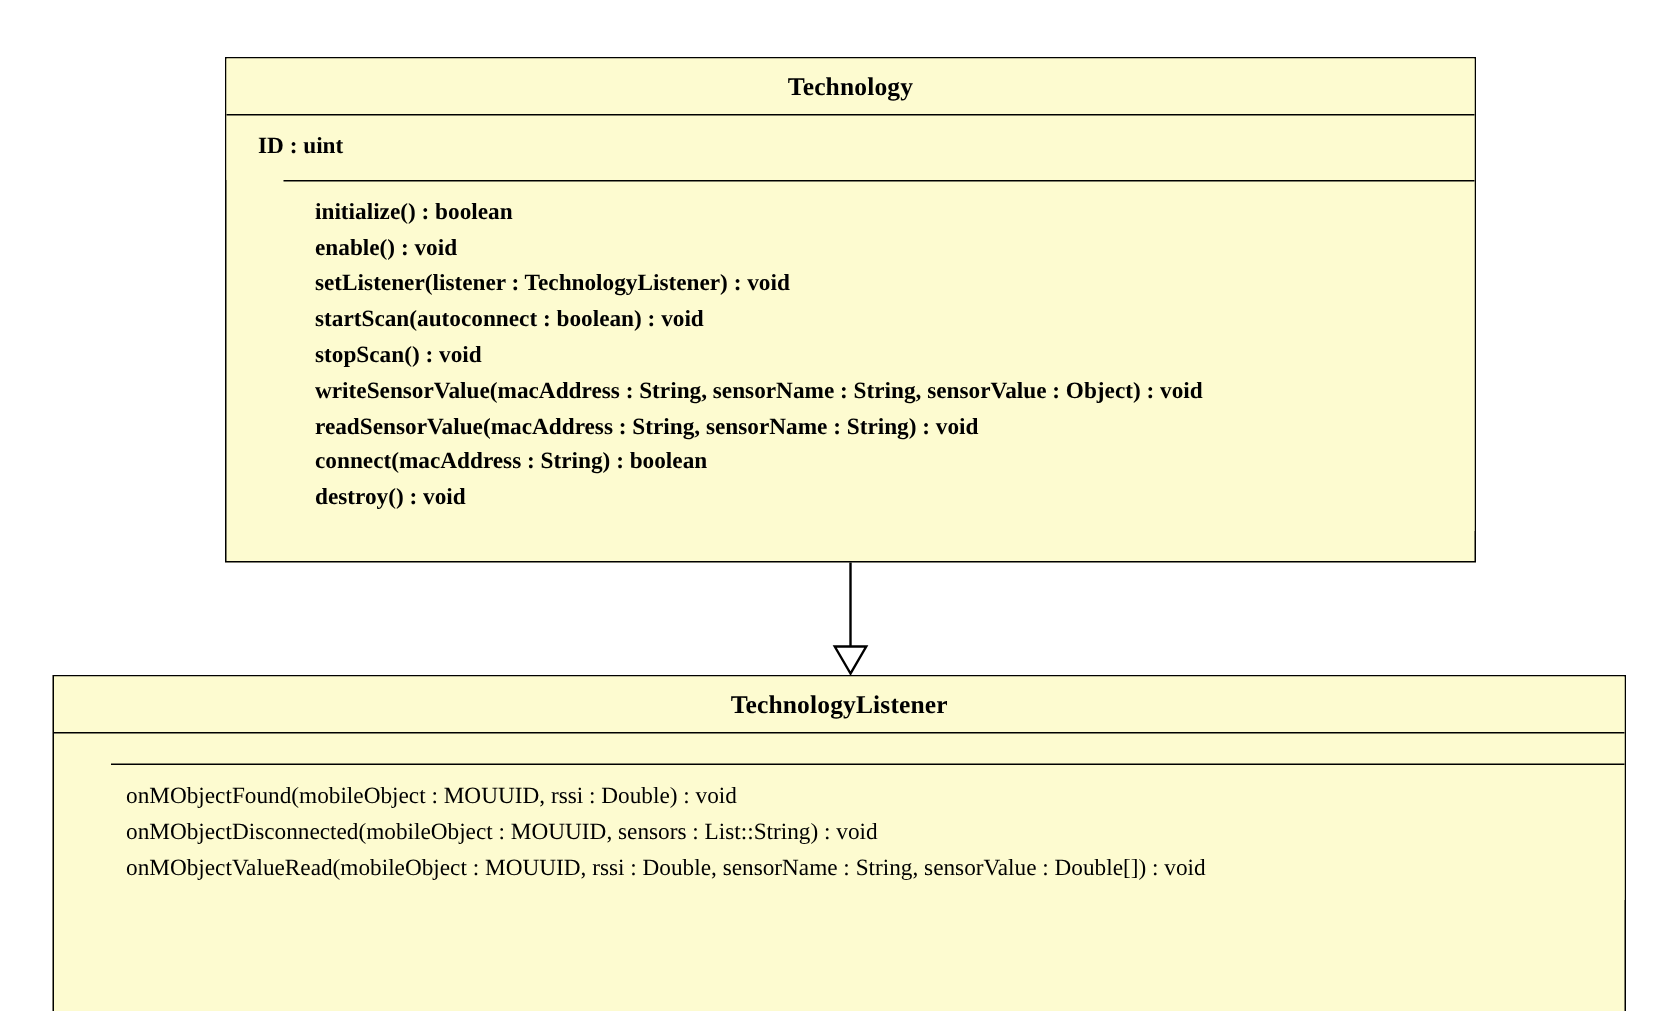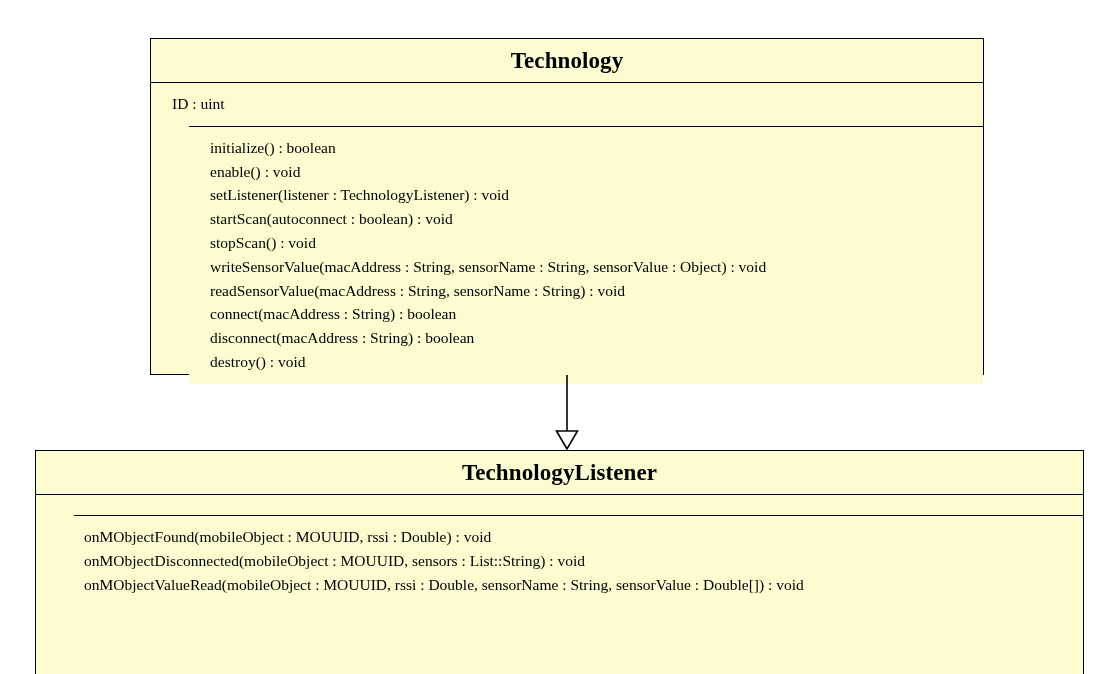--- a/index.html
+++ b/index.html
@@ -33,21 +33,21 @@
     box-sizing: border-box;
     background: #fdfbd0;
   }
   .uml-compartment + .uml-compartment {
     border-top: 1.6px solid #000000;
   }
 
   .uml-title {
     text-align: center;
     font-weight: bold;
-    font-size: 23px;
+    font-size: 17px;
     line-height: 1;
     padding: 10px 6px 10px 6px;
     letter-spacing: 0.1px;
   }
 
   .uml-attributes {
     padding: 9px 0 10px 0;
   }
   .uml-operations {
     padding: 9px 0 10px 0;
@@ -68,20 +68,21 @@
 
   
   #class-technology {
     left: 150px;
     top: 38px;
     width: 834px;
     height: 337px;
   }
   #class-technology .uml-member {
     padding-left: 21px;
+    font-weight: bold;
   }
 
   #class-technologylistener {
     left: 35px;
     top: 450px;
     width: 1049px;
     height: 241px;
   }
   #class-technologylistener .uml-member {
     padding-left: 10px;
@@ -112,21 +113,20 @@
 
     <div class="uml-compartment uml-operations">
       <div class="uml-member">initialize() : boolean</div>
       <div class="uml-member">enable() : void</div>
       <div class="uml-member">setListener(listener : TechnologyListener) : void</div>
       <div class="uml-member">startScan(autoconnect : boolean) : void</div>
       <div class="uml-member">stopScan() : void</div>
       <div class="uml-member">writeSensorValue(macAddress : String, sensorName : String, sensorValue : Object) : void</div>
       <div class="uml-member">readSensorValue(macAddress : String, sensorName : String) : void</div>
       <div class="uml-member">connect(macAddress : String) : boolean</div>
-      <div class="uml-member">disconnect(macAddress : String) : boolean</div>
       <div class="uml-member">destroy() : void</div>
     </div>
   </div>
 
   <div class="uml-class" id="class-technologylistener">
 
     <div class="uml-compartment uml-title">TechnologyListener</div>
 
     <div class="uml-compartment uml-attributes is-empty"></div>
 

